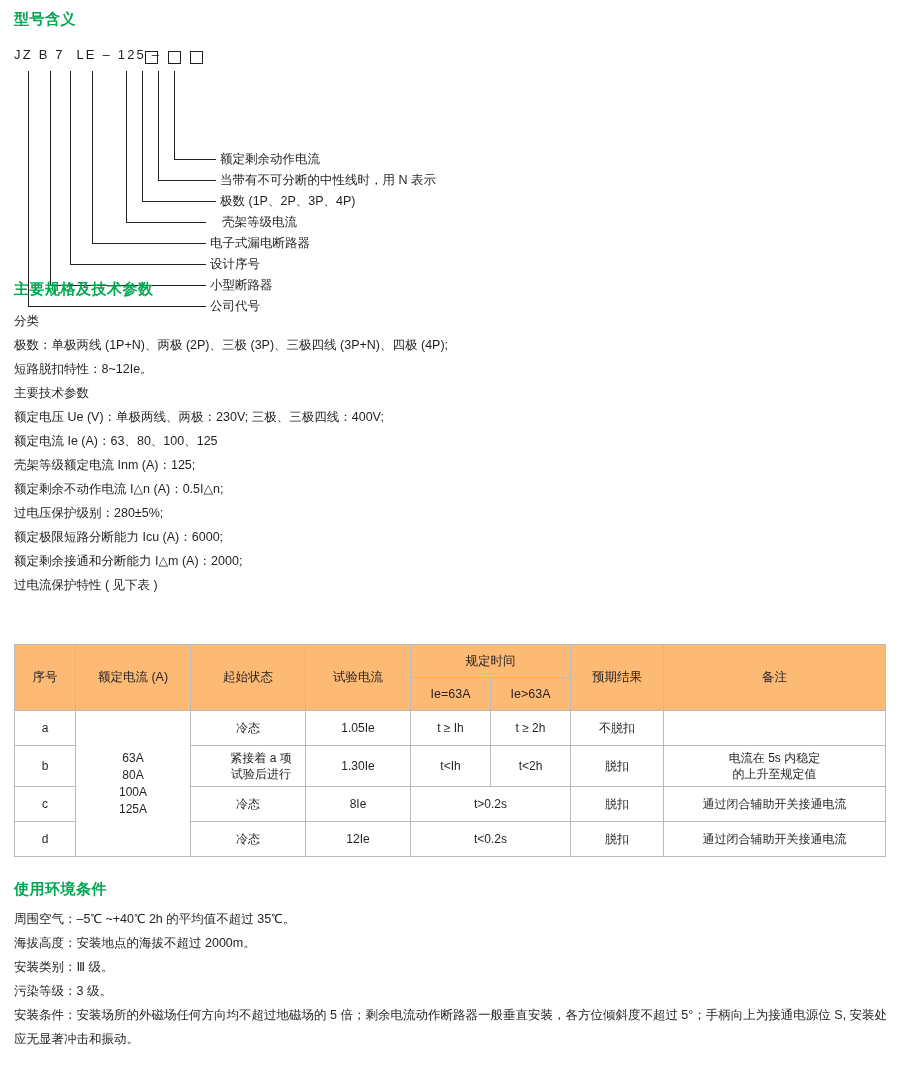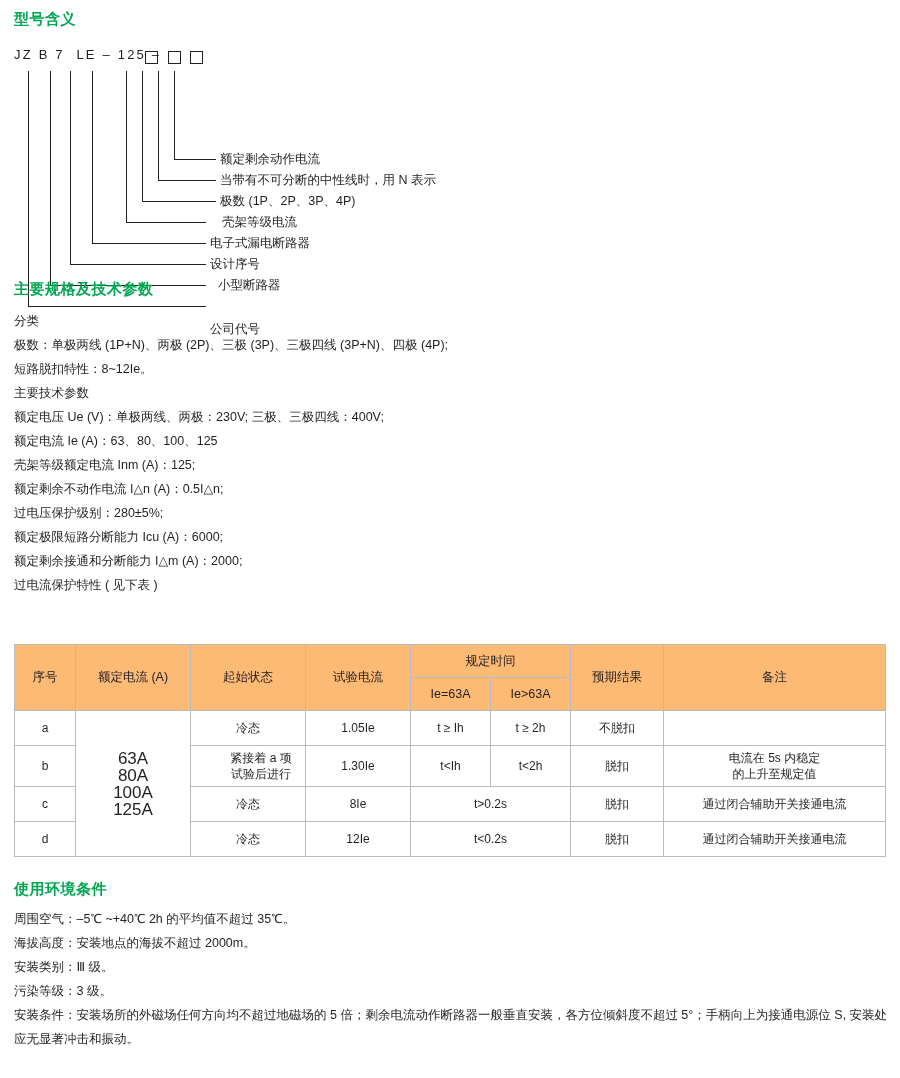--- a/index.html
+++ b/index.html
@@ -116,21 +116,21 @@
   #param-table thead th {
     background: #fdba74;
     height: 24px;
     font-size: 12.5px;
   }
   #param-table tbody td {
     height: 26px;
   }
   .rated-cell {
     line-height: 17px;
-    font-size: 17px;
+    font-size: 12px;
   }
   
   #env-section {
     position: absolute;
     left: 14px;
     top: 880px;
     width: 880px;
   }
   #env-section .section-title { display: block; margin-bottom: 8px; }
   .env-line {
@@ -175,22 +175,22 @@
       <div class="hline" style="left:56px;  top:193px; width:136px;"></div>
       <div class="hline" style="left:36px;  top:214px; width:156px;"></div>
       <div class="hline" style="left:14px;  top:235px; width:178px;"></div>
 
       <div class="leader-label" style="left:206px; top:80px;">额定剩余动作电流</div>
       <div class="leader-label" style="left:206px; top:101px;">当带有不可分断的中性线时，用 N 表示</div>
       <div class="leader-label" style="left:206px; top:122px;">极数 (1P、2P、3P、4P)</div>
       <div class="leader-label" style="left:208px; top:143px;">壳架等级电流</div>
       <div class="leader-label" style="left:196px; top:164px;">电子式漏电断路器</div>
       <div class="leader-label" style="left:196px; top:185px;">设计序号</div>
-      <div class="leader-label" style="left:204px; top:206px;font-family:Liberation Mono, monospace;">小型断路器</div>
-      <div class="leader-label" style="left:196px; top:227px;margin-top:23px;">公司代号</div>
+      <div class="leader-label" style="left:196px; top:206px;font-family:Liberation Mono, monospace;">小型断路器</div>
+      <div class="leader-label" style="left:196px; top:227px;">公司代号</div>
     </div>
   </div>
 
   <div id="specs-section">
     <div class="section-title">主要规格及技术参数</div>
     <div style="height:10px;"></div>
     <div class="sub-head">分类</div>
     <div class="spec-line">极数：单极两线 (1P+N)、两极 (2P)、三极 (3P)、三极四线 (3P+N)、四极 (4P);</div>
     <div class="spec-line">短路脱扣特性：8~12Ie。</div>
     <div class="sub-head">主要技术参数</div>

